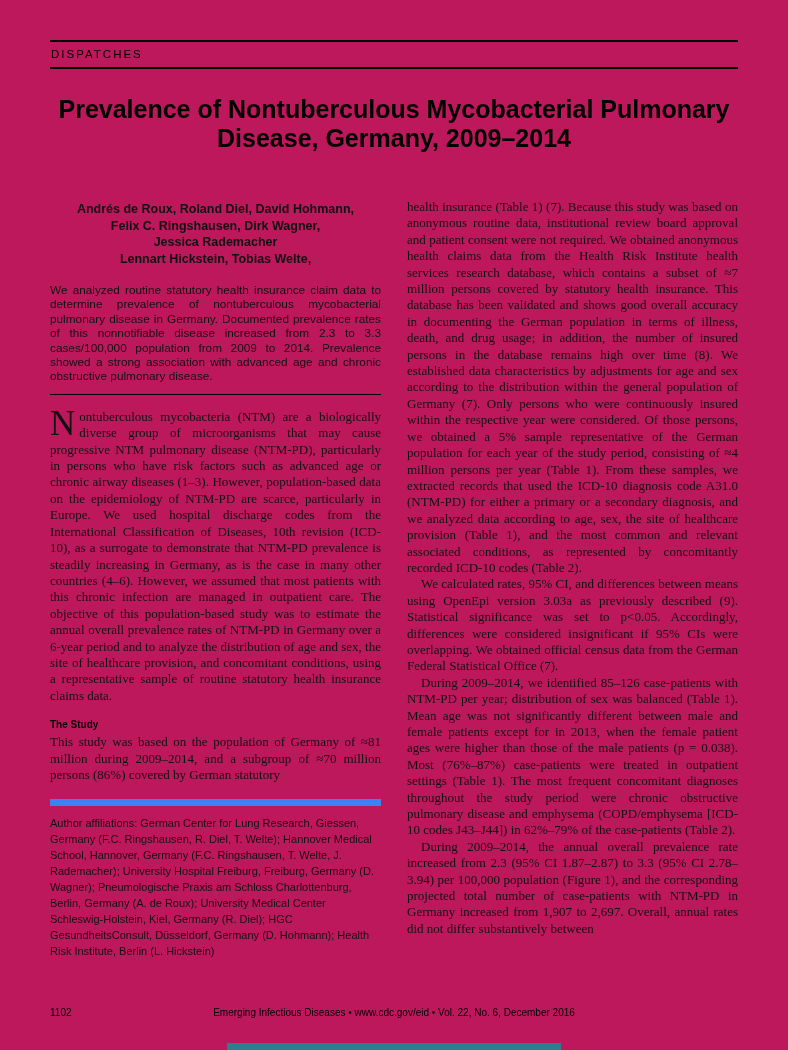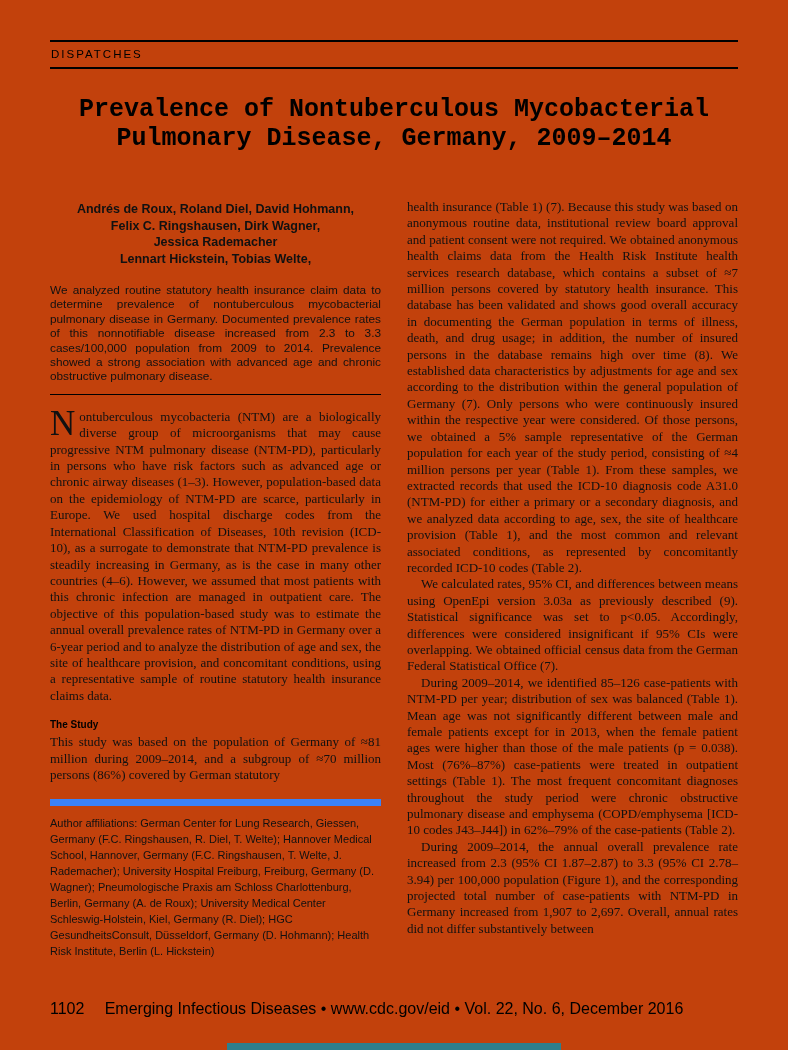--- a/index.html
+++ b/index.html
@@ -3,37 +3,37 @@
 <meta charset="utf-8">
 <style>
   :root { --accent: #2e7f8d; }
   * { box-sizing: border-box; }
   html, body { margin: 0; padding: 0; background: #ffffff; }
   .page {
     position: relative;
     width: 788px;
     height: 1050px;
     margin: 0 auto;
-    background: #c2410c;
+    background: #be185d;
     color: #111;
     font-family: "Liberation Serif", serif;
     padding: 40px 50px 0 50px;
     overflow: hidden;
   }
   .rule { border-top: 2px solid #000; height: 0; }
   .rule-thin { border-top: 1px solid #000; height: 0; }
   .running-head {
     font-family: "Liberation Sans", sans-serif;
     font-size: 11.5px;
     letter-spacing: 2px;
     padding: 6px 0 7px 1px;
     color: #000;
   }
   .article-title {
-    font-family: Liberation Mono, monospace;
+    font-family: Liberation Sans, sans-serif;
     font-weight: bold;
     font-size: 25px;
     line-height: 29px;
     text-align: center;
     max-width: 680px;
     margin: 26px auto 0 auto;
     color: #000;
   }
   .columns {
     display: flex;
@@ -88,21 +88,21 @@
     text-align: left;
   }
   .footnote p { margin: 0; }
   .doi-line { margin-top: 15px !important; }
   .page-footer {
     position: absolute;
     left: 50px;
     right: 50px;
     bottom: 32px;
     font-family: "Liberation Sans", sans-serif;
-    font-size: 16px;
+    font-size: 10px;
     text-align: center;
     color: #000;
   }
   .page-number {
     position: absolute;
     left: 0;
     top: 0;
   }
   .journal-name { }
   .accent-bar {

